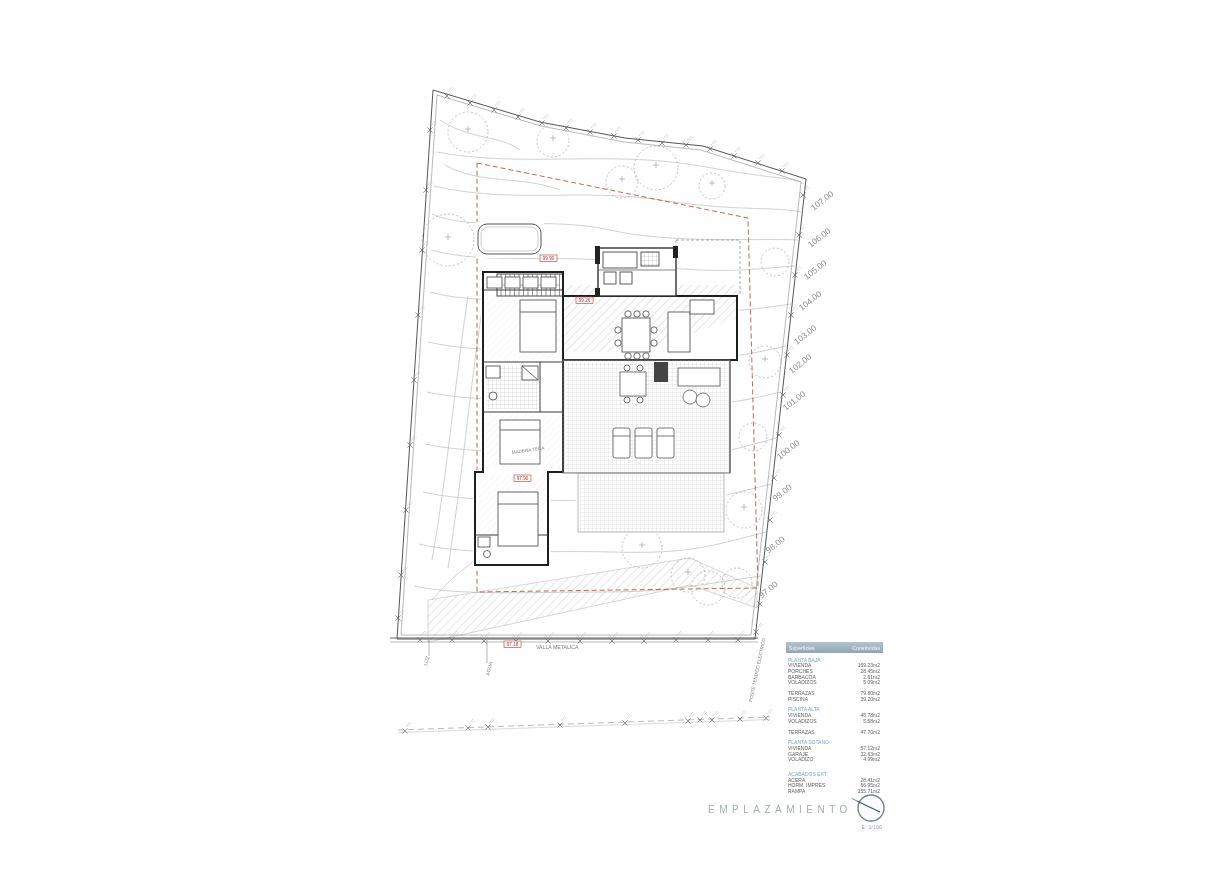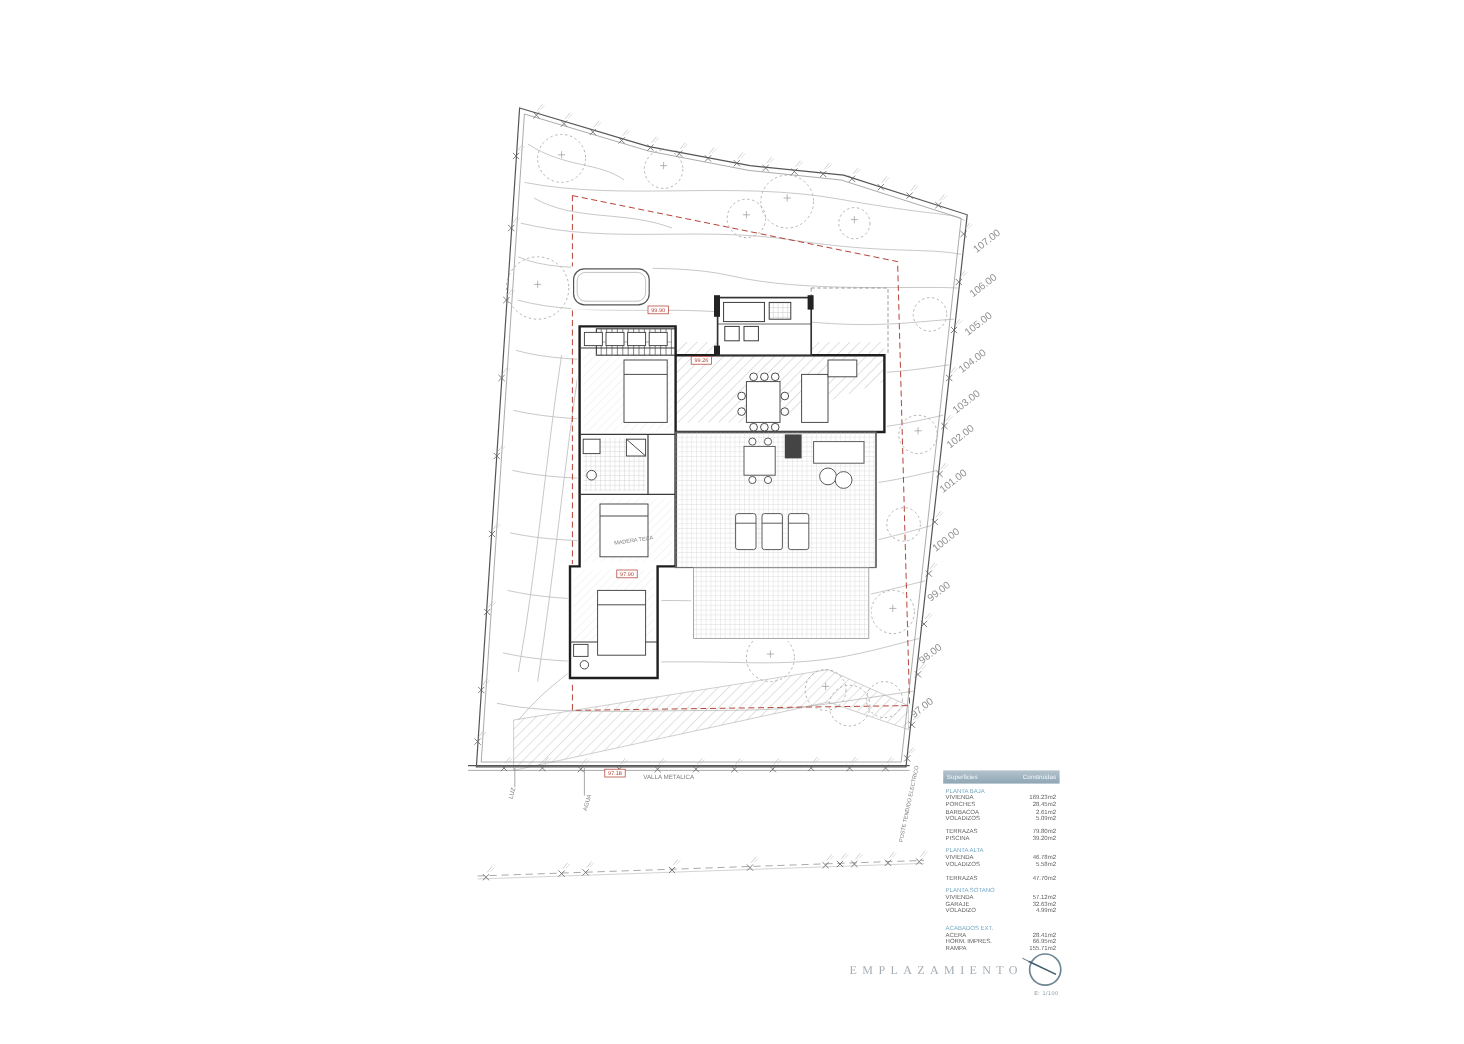--- a/index.html
+++ b/index.html
@@ -13,21 +13,21 @@
          font-size:5.2px;line-height:6px;padding:2.5px 3px 2px 3px;}
   .trow{display:flex;justify-content:space-between;font-size:5px;line-height:5.7px;
         color:#5f5f5f;padding:0 3px 0 2px;}
   .trow.sec{color:#74a8c3;}
   .mt{margin-top:5px;}
   .mt2{margin-top:9px;}
   .tl{white-space:nowrap;}
   .tv{white-space:nowrap;text-align:right;}
   
   #tb-title{position:absolute;left:708px;top:804px;width:142px;text-align:left;
-            font-size:10px;letter-spacing:4.5px;color:#a4adb3;font-family:Liberation Serif, serif;}
+            font-size:10px;letter-spacing:4.5px;color:#a4adb3;}
   #tb-scale{position:absolute;left:850px;top:825px;width:44px;text-align:center;
             font-size:4.6px;color:#8a99a2;letter-spacing:.4px;}
 </style>
 </head>
 <body>
 
 <div id="page">
 
 <svg id="plansvg" width="1220" height="870" viewBox="0 0 1220 870">
   <defs>

